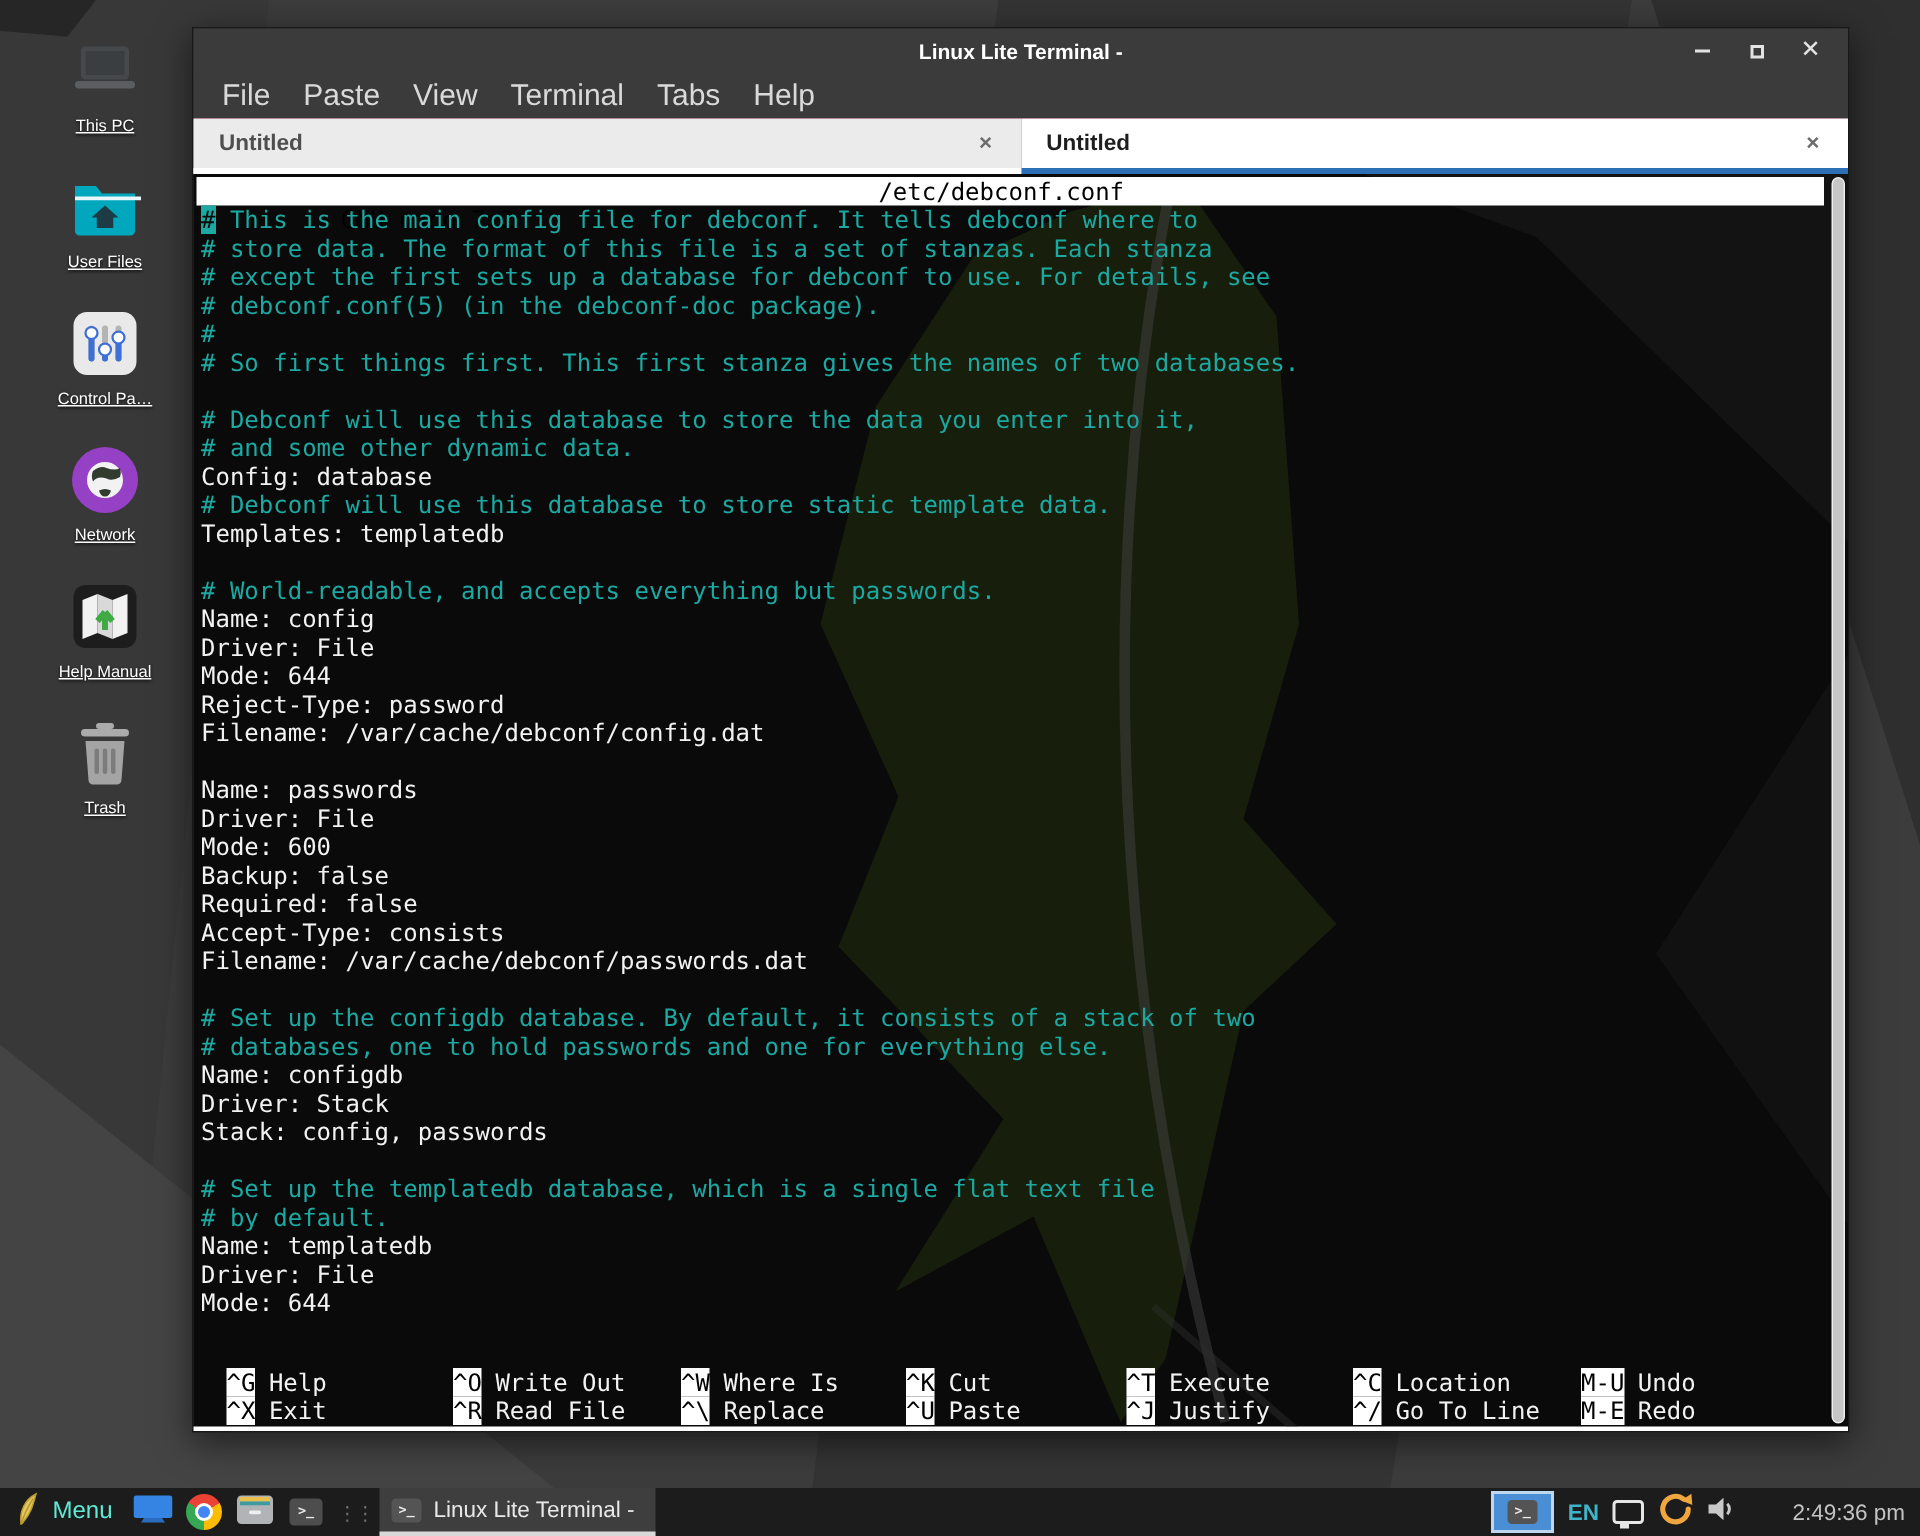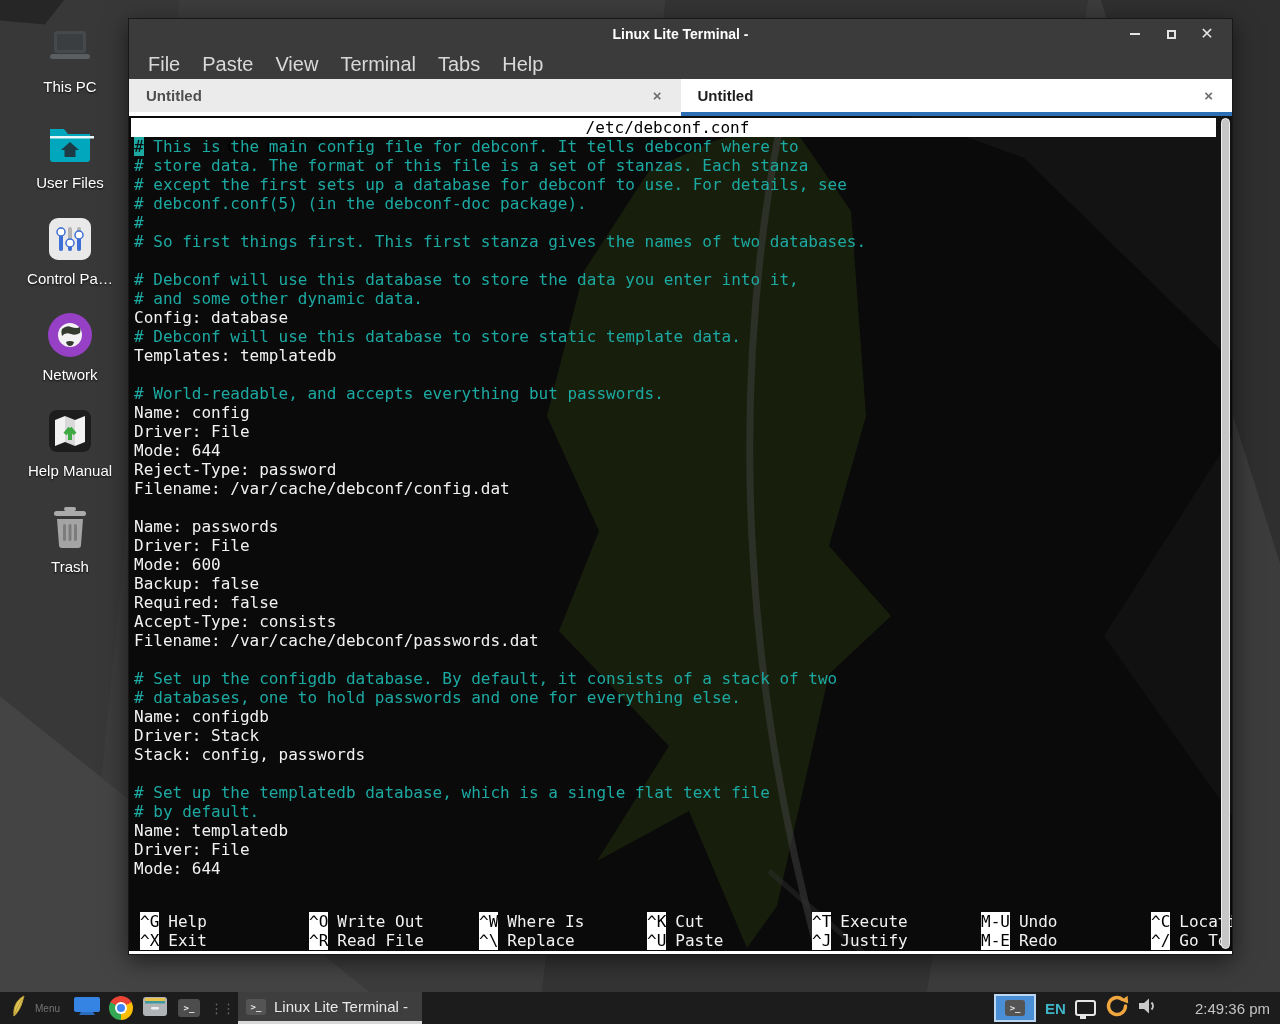--- a/index.html
+++ b/index.html
@@ -12,21 +12,21 @@
   .wpA { clip-path:polygon(52% 0,85% 0,72% 100%,42% 100%); background:#343434; }
   .wpB { clip-path:polygon(0 0,14% 0,6% 100%,0 100%); background:#383838; }
   .wpC { clip-path:polygon(86% 0,100% 0,100% 55%); background:#2f2f2f; }
   .wpD { clip-path:polygon(0 68%,32% 100%,0 100%); background:#444444; }
   .wpE { clip-path:polygon(0 0,5% 0,3.5% 2.4%,0 2%); background:#262626; }
 
   
   .dicons { position:absolute; left:14px; top:22px; width:116px; display:flex; flex-direction:column; gap:23px; z-index:2; }
   .dicon { display:flex; flex-direction:column; align-items:center; width:112px; cursor:default; }
   .dicon .ic { width:50px; height:50px; display:flex; align-items:center; justify-content:center; }
-  .dicon .lbl { margin-top:6px; font-size:15px; color:#ffffff; text-shadow:0 1px 2px rgba(0,0,0,.85); white-space:nowrap; }
+  .dicon .lbl { margin-top:6px; font-size:11px; color:#ffffff; text-shadow:0 1px 2px rgba(0,0,0,.85); white-space:nowrap;text-decoration:underline; }
 
   
   .win { position:absolute; left:128px; top:18px; width:1105px; height:937px;
          background:#3b3b3b; border:1px solid #181818; box-shadow:0 6px 22px rgba(0,0,0,.55); z-index:3;
          display:flex; flex-direction:column; }
   .titlebar { height:30px; background:#3b3b3b; display:flex; align-items:center; position:relative; flex:0 0 auto; }
   .title { position:absolute; left:0; right:0; text-align:center; color:#ffffff; font-size:14px; font-weight:bold; }
   .winbtns { margin-left:auto; display:flex; align-items:center; gap:14px; padding-right:14px; z-index:1; }
   .wb { width:22px; height:22px; display:flex; align-items:center; justify-content:center; color:#e3e3e3; cursor:pointer; }
   .wb .ming { width:10px; height:2px; background:#e3e3e3; display:block; }
@@ -45,33 +45,33 @@
   
   .term { position:relative; flex:1 1 auto; background:#0a0a0a; border-bottom:3px solid #ffffff; overflow:hidden;
           font-family:"DejaVu Sans Mono", monospace; font-size:16px; line-height:19px; }
   .wm { position:absolute; inset:0; pointer-events:none; z-index:0; }
   .nano-header { position:relative; z-index:1; margin:2px 16px 0 2px; height:19px; background:#ffffff; color:#000000; white-space:pre; }
   .nano-path { position:absolute; left:0; right:12px; text-align:center; top:0; }
   .editor { position:relative; z-index:1; padding-left:5px; }
   .ed-line { height:19px; white-space:pre; color:#f2f2f2; }
   .ed-line.c { color:#1ca9a2; }
   .cur { background:#1ca9a2; color:#0a0a0a; }
-  .shortcuts { position:absolute; left:4px; right:14px; bottom:1px; z-index:1;
-               display:grid; grid-template-columns:151px 152px 150px 147px 151px 152px 1fr; padding-left:7px;gap:18px; }
+  .shortcuts { position:absolute; left:15px; right:14px; bottom:1px; z-index:1;
+               display:grid; grid-template-columns:151px 152px 150px 147px 151px 152px 1fr; padding-left:7px; }
   .sc-col { display:flex; flex-direction:column; }
   .sc-item { height:19px; white-space:pre; }
   .sc-key { background:#ffffff; color:#000000; }
   .sc-label { color:#f2f2f2; margin-left:9px; }
   .scrollbar { position:absolute; top:2px; bottom:2px; right:2px; width:9px; z-index:2; }
   .sthumb { position:absolute; top:0; bottom:0; left:0; right:0; background:#c6c6c6; border:1px solid #ececec; border-radius:5px; cursor:pointer; }
 
   
   .taskbar { position:absolute; left:0; right:0; bottom:0; height:32px; background:#1c1c1c; display:flex; align-items:center; z-index:5; }
   .tb-menu { display:flex; align-items:center; gap:7px; padding:0 10px 0 8px; height:100%; cursor:pointer; }
-  .tb-menu .lbl { color:#737373; font-size:10px; }
+  .tb-menu .lbl { color:#5eead4; font-size:16px; }
   .launcher { width:34px; height:100%; display:flex; align-items:center; justify-content:center; cursor:pointer; }
   .sep { color:#6f6f6f; font-size:13px; padding:0 4px; cursor:grab; letter-spacing:-1px; }
   .taskbtn { height:100%; display:flex; align-items:center; gap:8px; padding:0 14px 0 8px; background:#3e3e3e; border-bottom:3px solid #d8d8d8; cursor:pointer; }
   .taskbtn .lbl { color:#e8e8e8; font-size:15px; white-space:nowrap; }
   .tb-right { margin-left:auto; display:flex; align-items:center; gap:9px; padding-right:10px; height:100%; }
   .traybox { width:42px; height:28px; background:#4a8fd6; border:2px solid #bdd7f0; display:flex; align-items:center; justify-content:center; cursor:pointer; }
   .lang { color:#3fb4c8; font-size:15px; font-weight:bold; cursor:pointer; }
   .scrico { width:21px; height:16px; border:2px solid #e6e6e6; border-radius:3px; position:relative; cursor:pointer; }
   .scrico:after { content:""; position:absolute; left:3px; bottom:-5px; width:6px; height:3px; background:#e6e6e6; }
   .clock { color:#c3c3c3; font-size:15px; cursor:default;margin-left:28px; }
@@ -274,26 +274,26 @@
           </div>
           <div class="sc-col">
             <div class="sc-item"><span class="sc-key">^K</span><span class="sc-label">Cut</span></div>
             <div class="sc-item"><span class="sc-key">^U</span><span class="sc-label">Paste</span></div>
           </div>
           <div class="sc-col">
             <div class="sc-item"><span class="sc-key">^T</span><span class="sc-label">Execute</span></div>
             <div class="sc-item"><span class="sc-key">^J</span><span class="sc-label">Justify</span></div>
           </div>
           <div class="sc-col">
+            <div class="sc-item"><span class="sc-key">^C</span><span class="sc-label">Location</span></div>
+            <div class="sc-item"><span class="sc-key">^/</span><span class="sc-label">Go To Line</span></div>
+          </div>
+          <div class="sc-col">
             <div class="sc-item"><span class="sc-key">M-U</span><span class="sc-label">Undo</span></div>
             <div class="sc-item"><span class="sc-key">M-E</span><span class="sc-label">Redo</span></div>
-          </div>
-          <div class="sc-col">
-            <div class="sc-item"><span class="sc-key">^C</span><span class="sc-label">Location</span></div>
-            <div class="sc-item"><span class="sc-key">^/</span><span class="sc-label">Go To Line</span></div>
           </div>
         </div>
 
       <div class="scrollbar">
           <div class="sthumb"></div>
         </div>
     </div>
   </div>
 
   <div class="taskbar">

